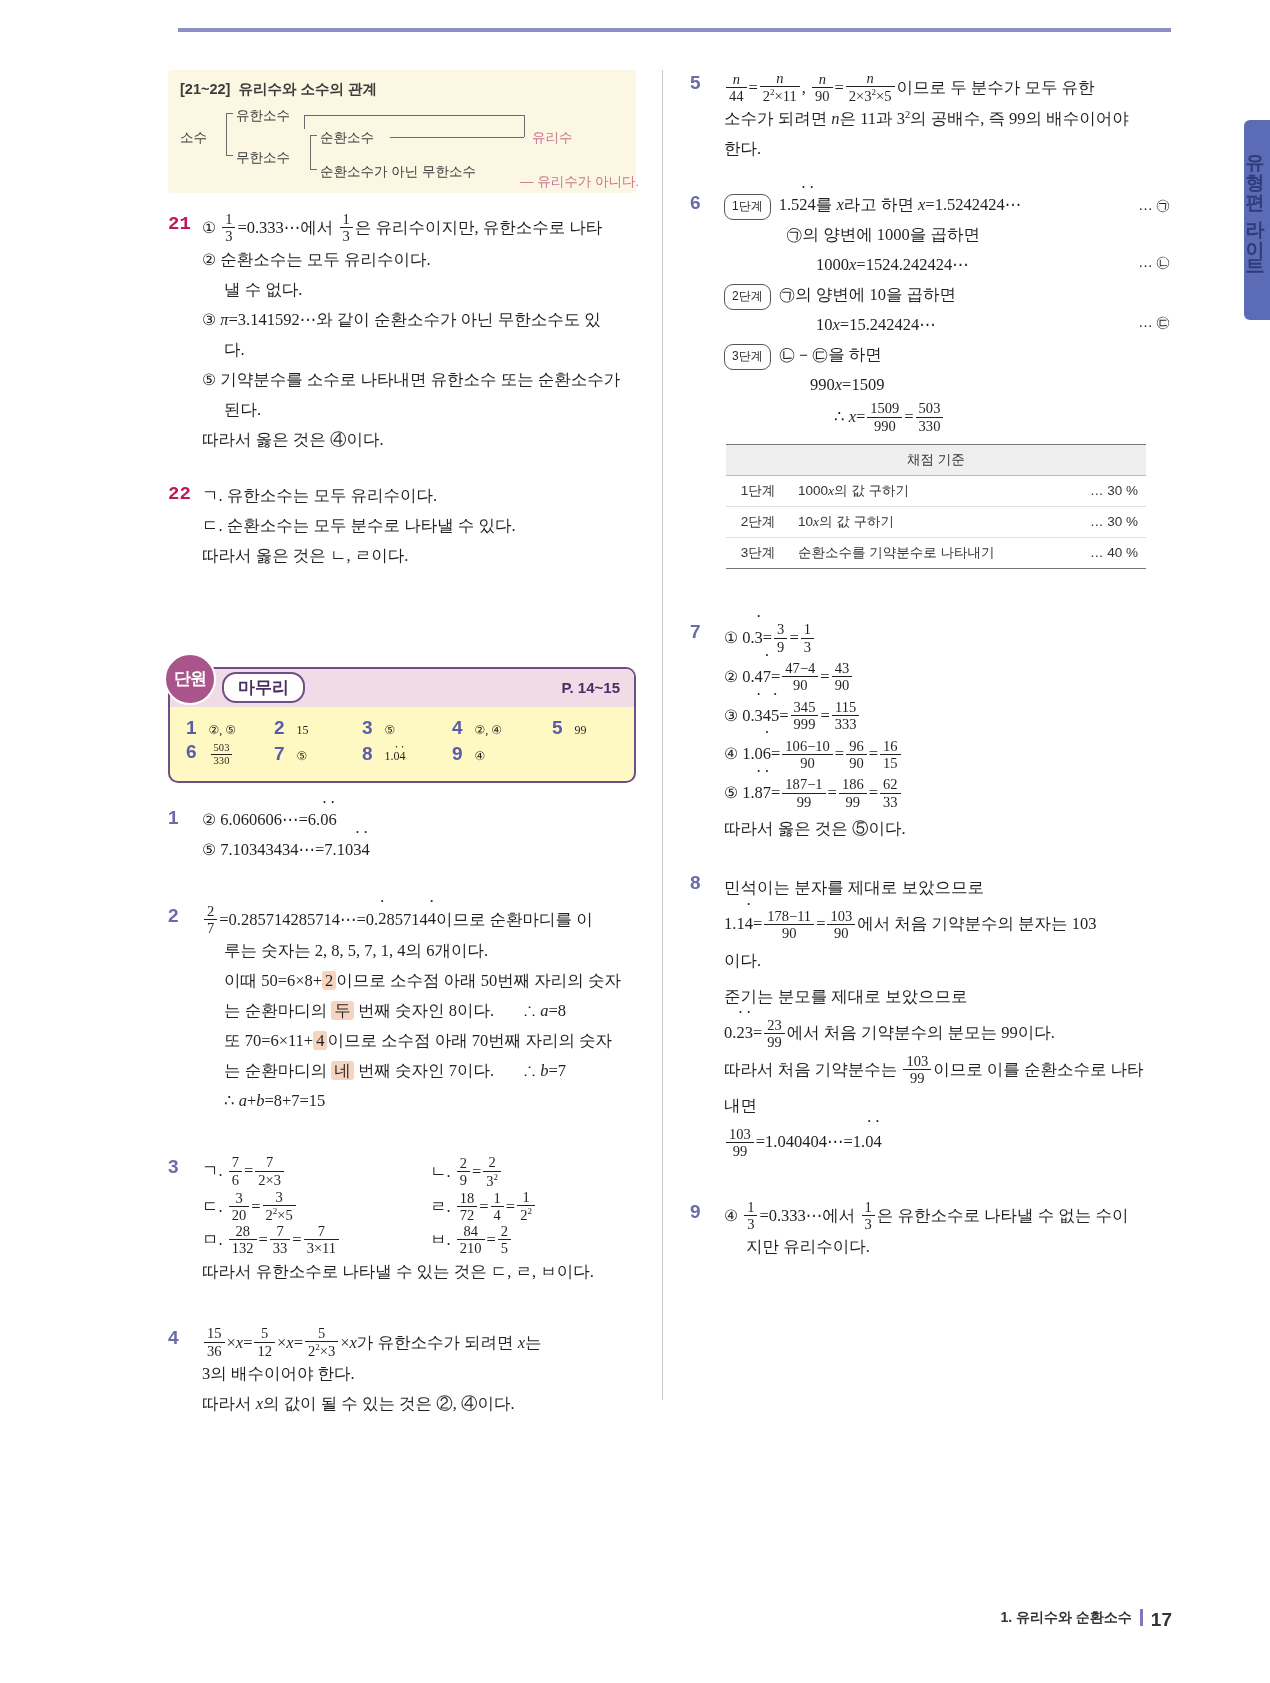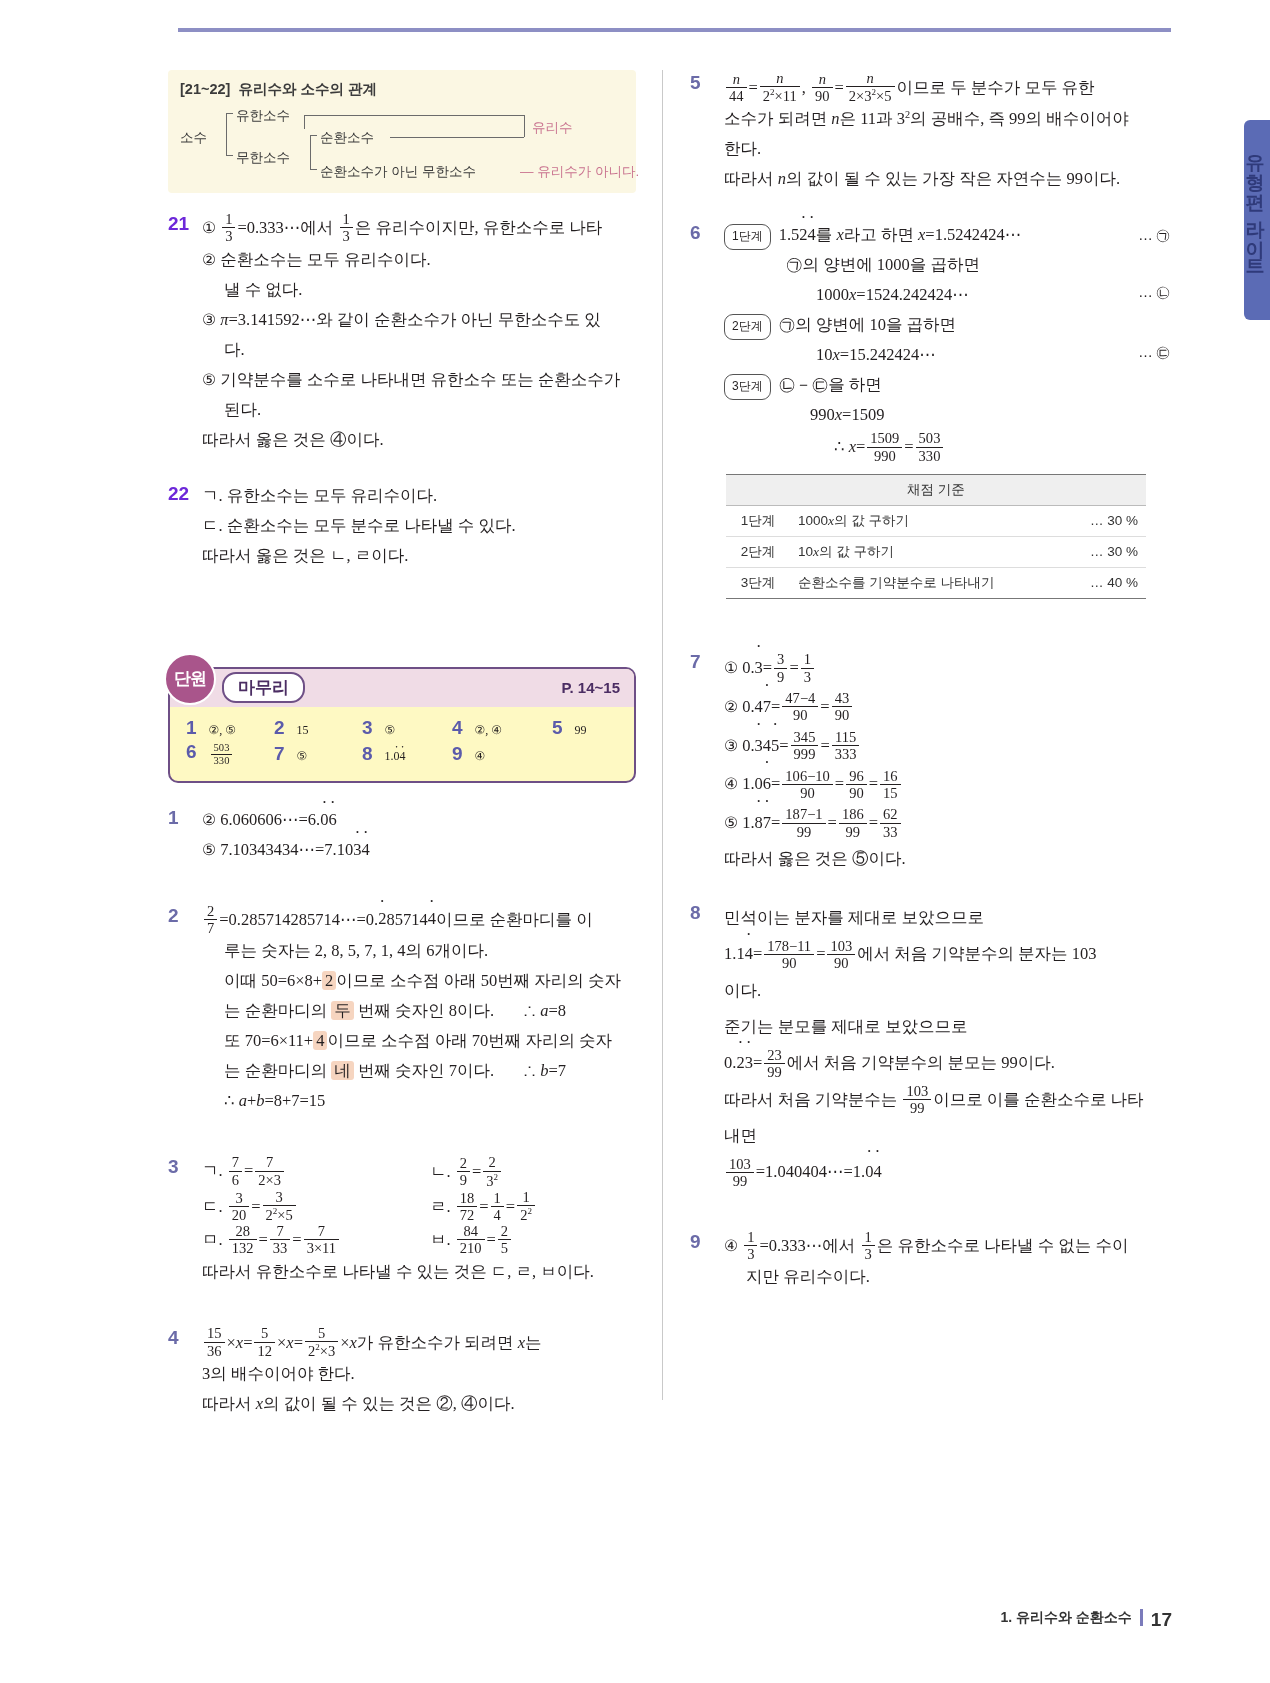--- a/index.html
+++ b/index.html
@@ -49,35 +49,35 @@
     font-size:14.5px; font-weight:bold; color:#3b3b3b;
     margin-bottom:8px;
   }
   .concept-title .rng{ letter-spacing:0; }
   .tree{
     position:relative; height:74px;
     font-family:"Liberation Sans", sans-serif;
     font-size:13.5px; color:#3b3b3b;
   }
   .tree span.node{ position:absolute; white-space:nowrap; }
-  .tree .pink{ color:#c9738f; }
+  .tree .pink{ color:#c9738f;margin-top:10px; }
   .brace{
     position:absolute; border-left:1px solid #6b6b6b;
   }
   .hline{ position:absolute; border-top:1px solid #6b6b6b; }
   .tick{ position:absolute; border-top:1px solid #6b6b6b; width:7px; }
   
   .prob{ display:flex; margin-bottom:4px; }
   .prob-num{
     flex:0 0 34px;
     font-family:"Liberation Sans", sans-serif;
     font-weight:bold; font-size:19px; color:#6b6ba8;
     padding-top:2px;
   }
-  .prob-num.dark{ color:#6d28d9; }
+  .prob-num.dark{ color:#be185d;font-family:Liberation Mono, monospace; }
   .prob-body{ flex:1 1 auto; font-size:16.5px; line-height:1.82; }
   .line{ white-space:nowrap; }
   .indent{ padding-left:22px; }
   .gap-md{ height:22px; }
   .gap-lg{ height:34px; }
   
   .frac{
     display:inline-block; vertical-align:-0.52em;
     text-align:center; line-height:1.12; margin:0 2px;
   }
@@ -347,21 +347,20 @@
 
   <div class="prob">
     <div class="prob-num">5</div>
     <div class="prob-body">
       <div class="line">
         <span class="frac"><span class="num"><span class="it">n</span></span><span class="den">44</span></span>=<span class="frac"><span class="num"><span class="it">n</span></span><span class="den">2<sup class="ex">2</sup>×11</span></span>,
         <span class="frac"><span class="num"><span class="it">n</span></span><span class="den">90</span></span>=<span class="frac"><span class="num"><span class="it">n</span></span><span class="den">2×3<sup class="ex">2</sup>×5</span></span>이므로 두 분수가 모두 유한
       </div>
       <div class="line">소수가 되려면 <span class="it">n</span>은 11과 3<sup class="ex">2</sup>의 공배수, 즉 99의 배수이어야</div>
       <div class="line">한다.</div>
-      <div class="line">따라서 <span class="it">n</span>의 값이 될 수 있는 가장 작은 자연수는 99이다.</div>
     </div>
   </div>
 
   <div class="gap-md"></div>
 
   <div class="prob">
     <div class="prob-num">6</div>
     <div class="prob-body">
       <div class="line" style="display:flex; align-items:baseline;">
         <span style="border:1px solid #555; border-radius:9px; font-family:'Liberation Sans',sans-serif; font-size:12px; padding:1px 7px; margin-right:8px;">1단계</span>

